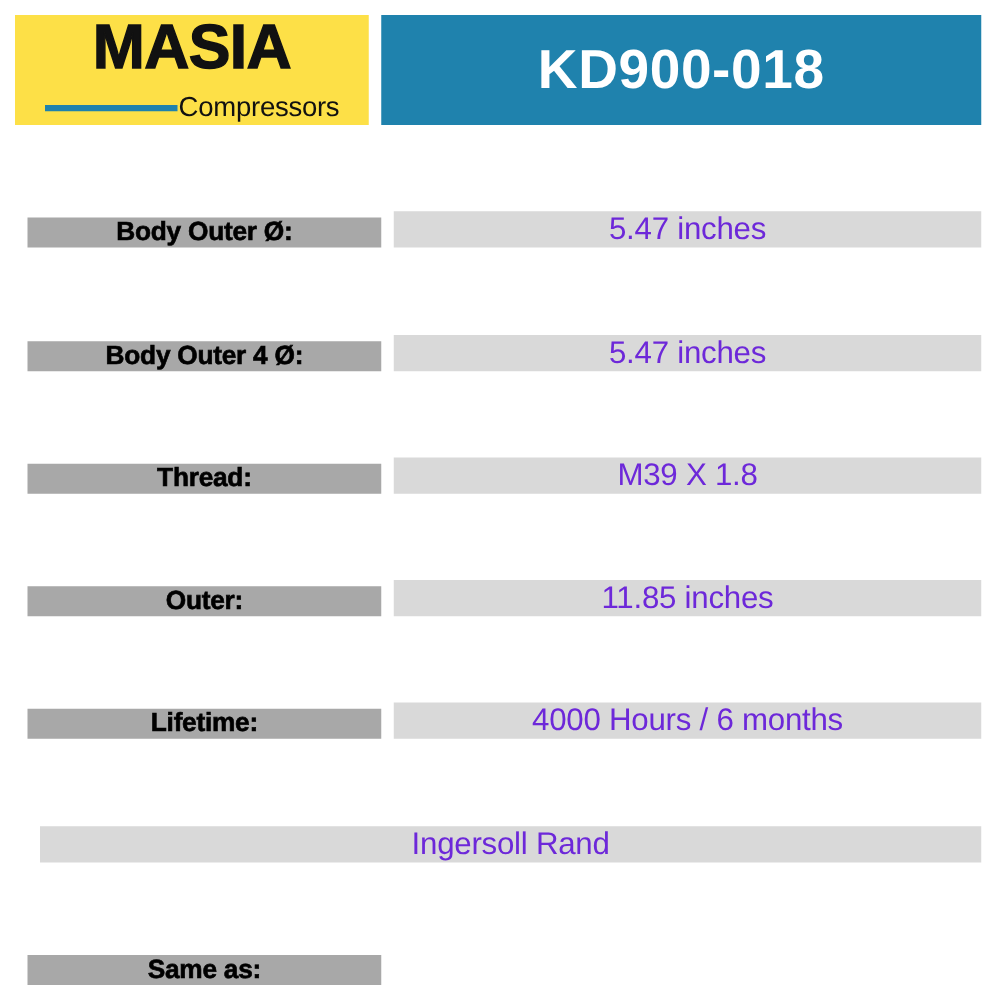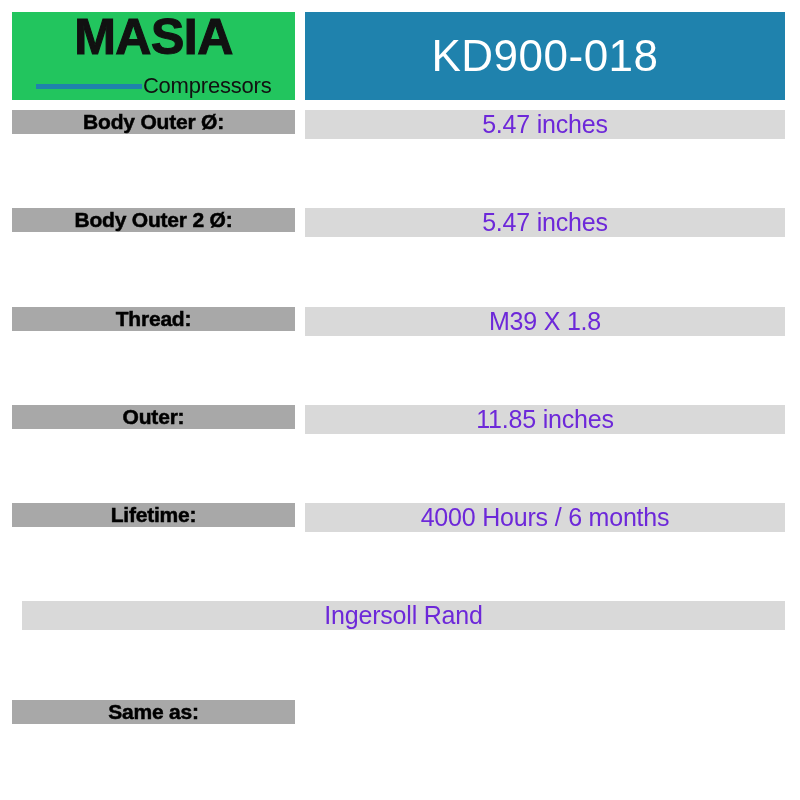--- a/index.html
+++ b/index.html
@@ -32,21 +32,21 @@
     flex-direction: row;
     align-items: stretch;
     height: 88px;
     flex: 0 0 auto;
     margin-bottom: 10px;
   }
 
   .brand-block {
     width: 283px;
     flex: 0 0 283px;
-    background: #22c55e;
+    background: #fde047;
     display: flex;
     flex-direction: column;
     align-items: center;
     justify-content: center;
     padding-bottom: 2px;
     box-sizing: border-box;
   }
 
   .brand-wordmark {
     font-family: "Liberation Sans", sans-serif;
@@ -91,41 +91,42 @@
   .part-banner {
     flex: 1 1 auto;
     background: #1f82ad;
     display: flex;
     align-items: center;
     justify-content: center;
   }
 
   .part-number {
     font-family: "Liberation Sans", sans-serif;
-    font-weight: 400;
+    font-weight: 700;
     font-size: 44px;
     letter-spacing: 0.5px;
     color: #ffffff;
     white-space: nowrap;
   }
 
   
   .spec-rows {
     display: flex;
     flex-direction: column;
     flex: 1 1 auto;
   }
 
   .spec-row {
     display: flex;
     flex-direction: row;
-    align-items: flex-start;
+    align-items: flex-end;
     flex: 1 1 0;
     margin-bottom: 10px;
     min-height: 0;
+    margin-left: 10px;
   }
   .spec-row:last-child {
     margin-bottom: 0;
   }
 
   .spec-label-cell {
     width: 283px;
     flex: 0 0 283px;
     background: #a8a8a8;
     display: flex;
@@ -200,21 +201,21 @@
         <span class="spec-label-text">Body Outer Ø:</span>
       </div>
       <div class="cell-gap"></div>
       <div class="spec-value-cell">
         <span class="spec-value-text">5.47 inches</span>
       </div>
     </div>
 
     <div class="spec-row">
       <div class="spec-label-cell">
-        <span class="spec-label-text">Body Outer 2 Ø:</span>
+        <span class="spec-label-text">Body Outer 4 Ø:</span>
       </div>
       <div class="cell-gap"></div>
       <div class="spec-value-cell">
         <span class="spec-value-text">5.47 inches</span>
       </div>
     </div>
 
     <div class="spec-row">
       <div class="spec-label-cell">
         <span class="spec-label-text">Thread:</span>

